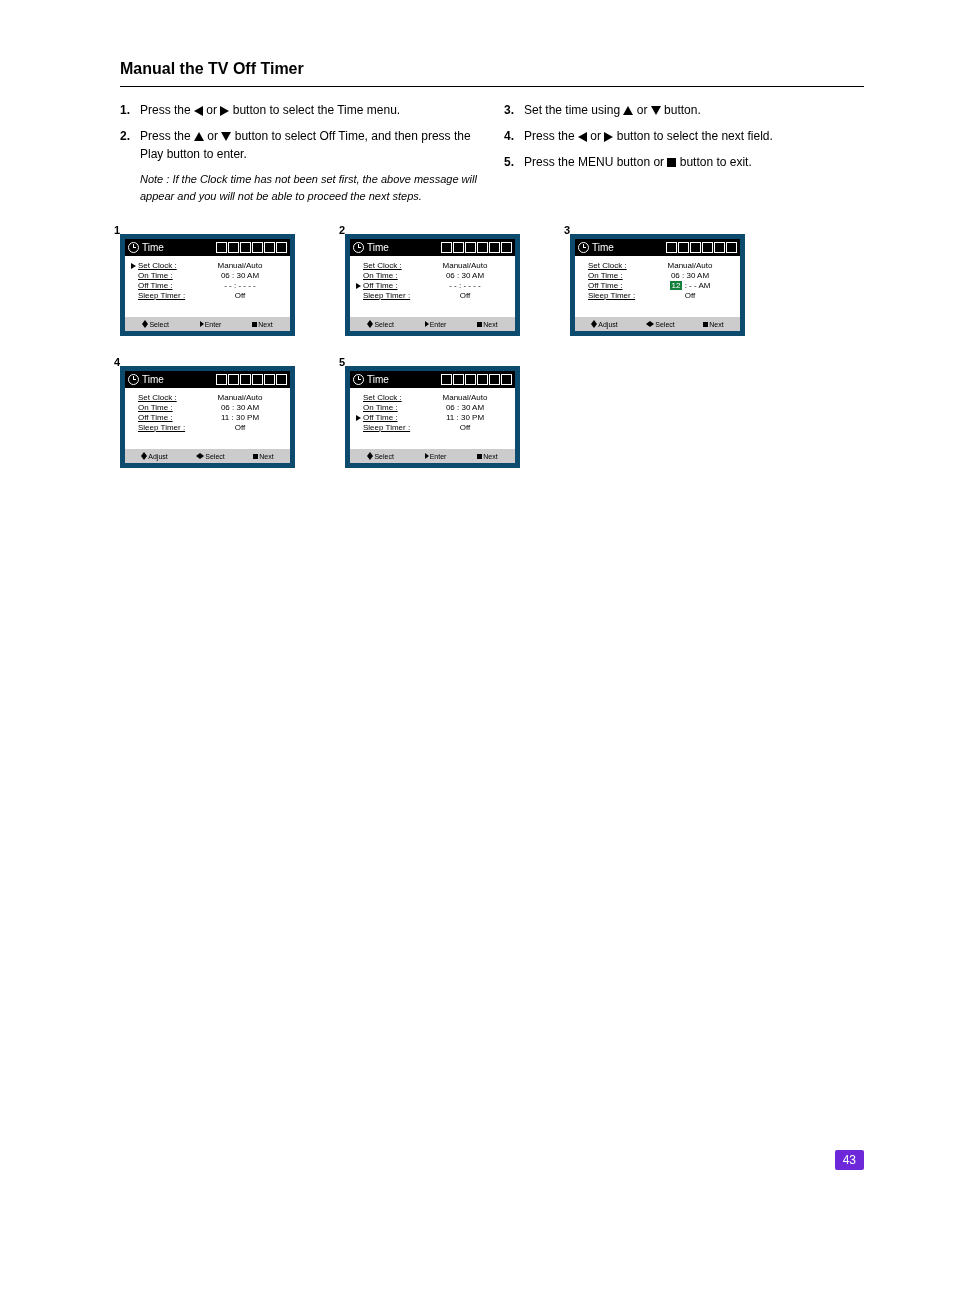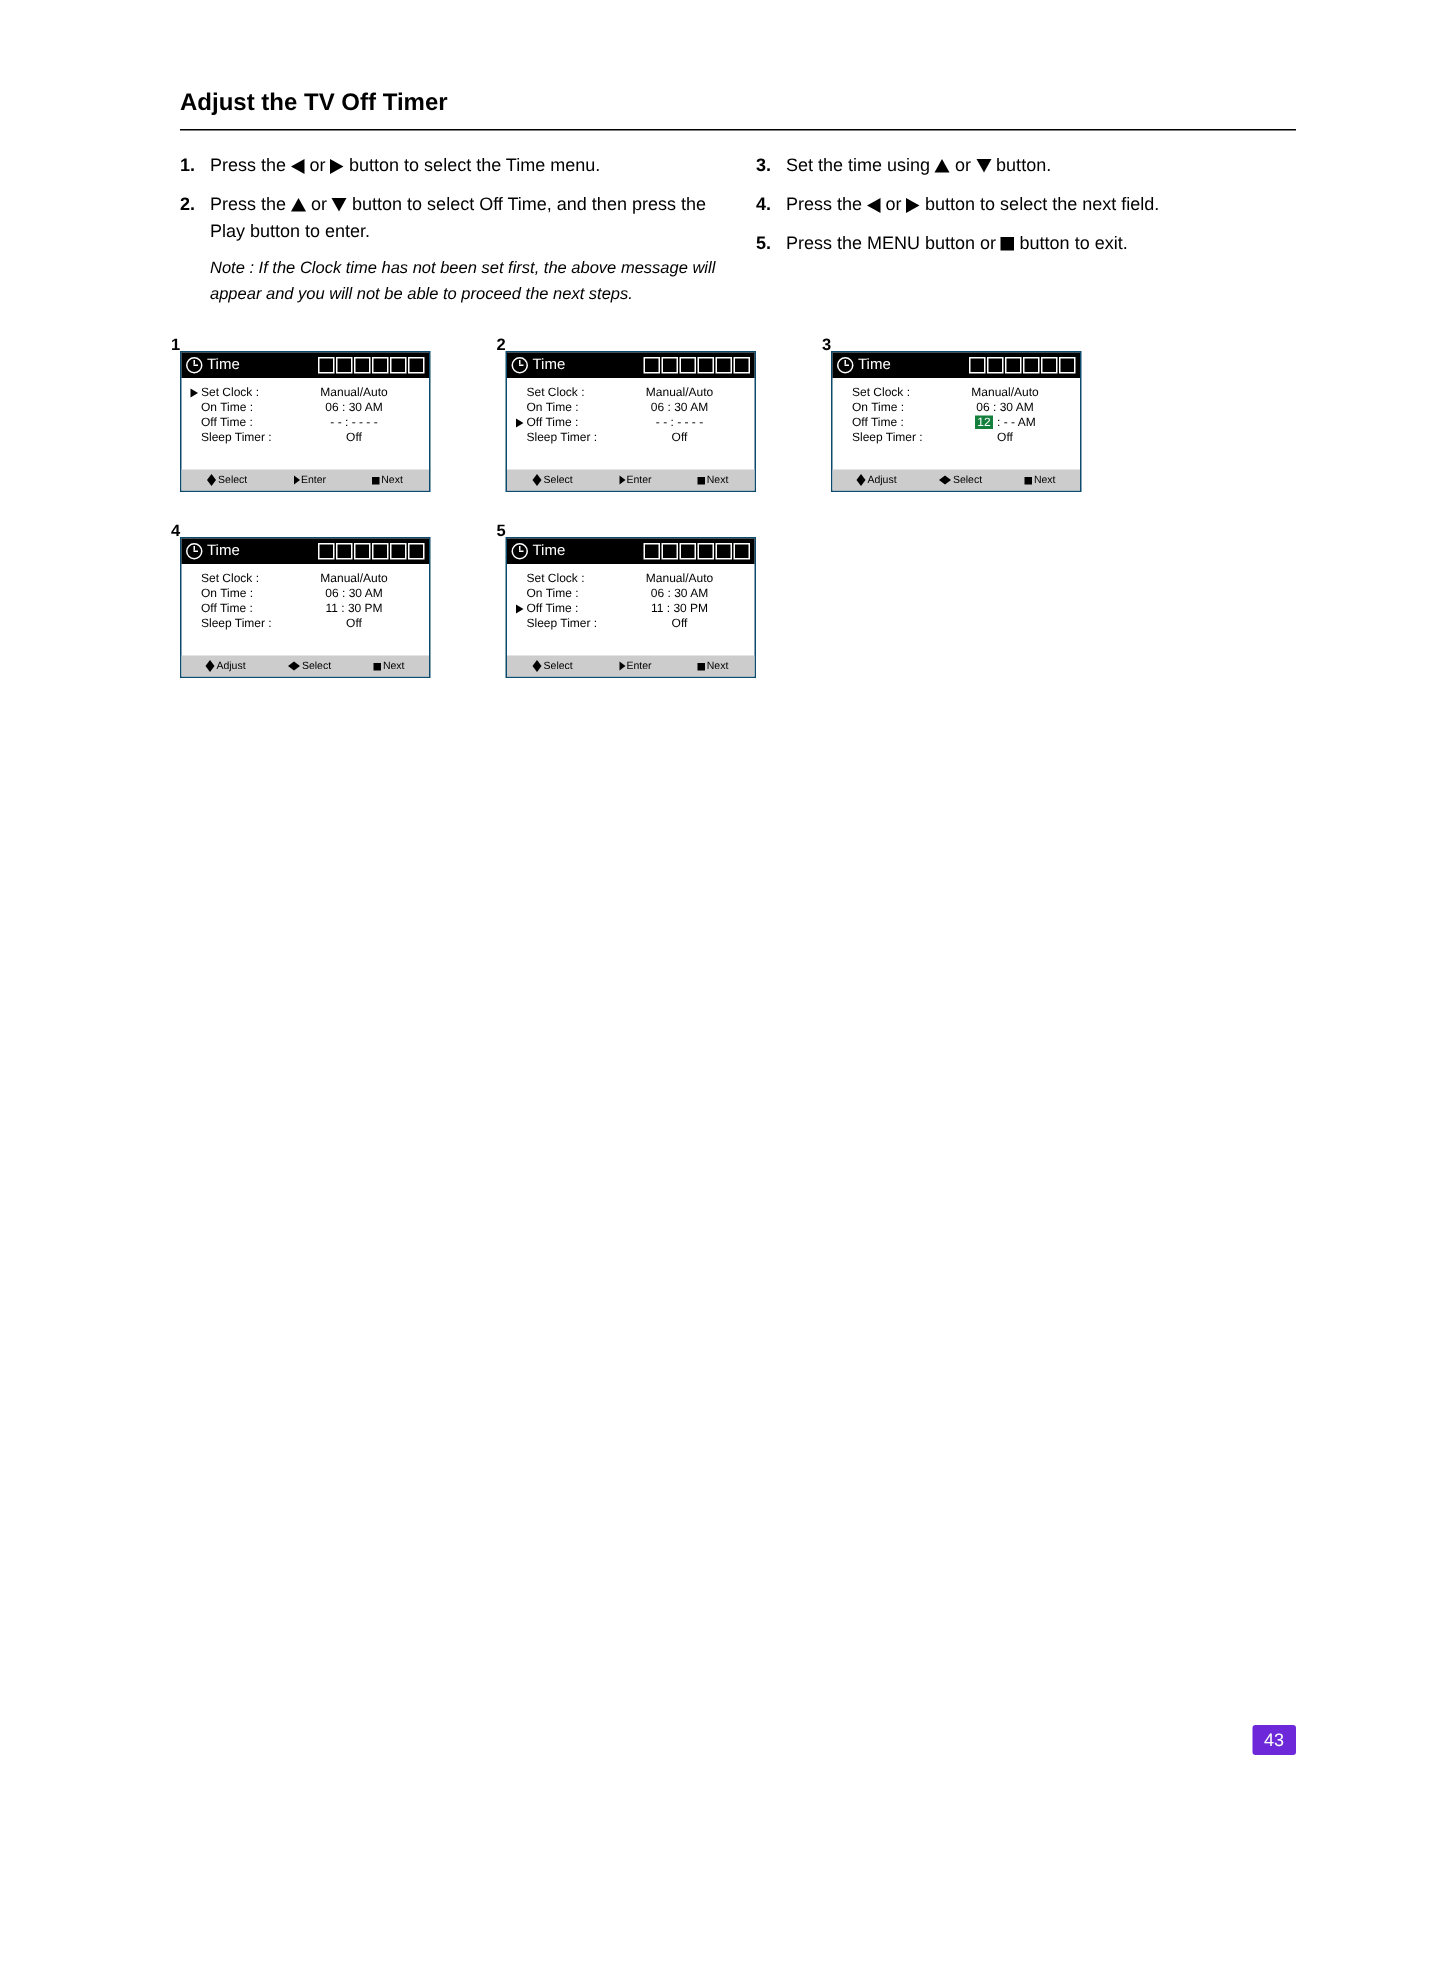--- a/index.html
+++ b/index.html
@@ -100,21 +100,21 @@
   }
   .panel-num {
     position: absolute;
     top: -10px;
     left: -6px;
     font-size: 11px;
     font-weight: bold;
   }
   .panel {
     width: 165px;
-    border: 1px solid #0c4a6e;
+    border: 5px solid #0c4a6e;
     font-size: 8px;
     background: #fff;
   }
   .panel-header {
     background: #000;
     color: #fff;
     display: flex;
     align-items: center;
     justify-content: space-between;
     padding: 3px 3px;
@@ -170,20 +170,21 @@
   .panel-body .row {
     display: flex;
     margin-bottom: 1px;
     justify-content: space-between;
   }
   .panel-body .row .label {
     display:flex;
     align-items:center;
     gap:2px;
     min-width: 65px;
+    text-decoration: underline;
   }
   .panel-body .row .val {
     flex: 1;
     text-align: center;
   }
   .row-ptr {
     display:inline-block;
     width:0;height:0;
     border-top:3px solid transparent;
     border-bottom:3px solid transparent;
@@ -263,21 +264,21 @@
     font-size: 12px;
     padding: 3px 8px;
     border-radius: 2px;
   }
 </style>
 </head>
 <body>
 
 <div class="page">
 
-  <div class="section-title">Adjust the TV Off Timer</div>
+  <div class="section-title">Manual the TV Off Timer</div>
   <div class="rule"></div>
 
   <div class="instructions">
     <div class="col" id="col-left">
         <div class="step">
           <span class="step-num">1.</span>
           <span class="step-body">Press the <span class="tri tri-left"></span> or <span class="tri tri-right"></span> button to select the Time menu.</span>
         </div>
         <div class="step">
           <span class="step-num">2.</span>

